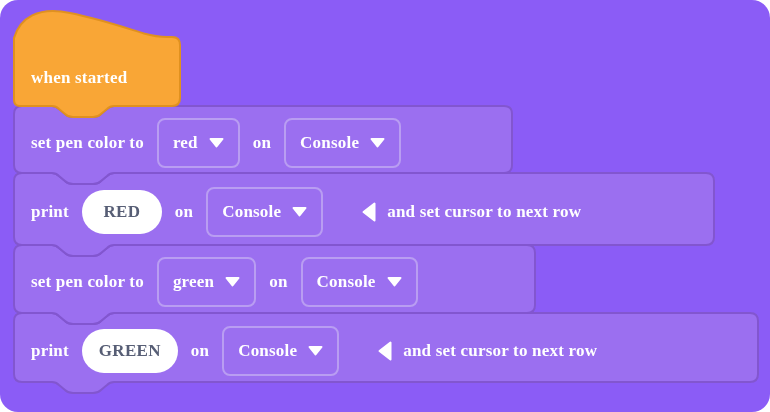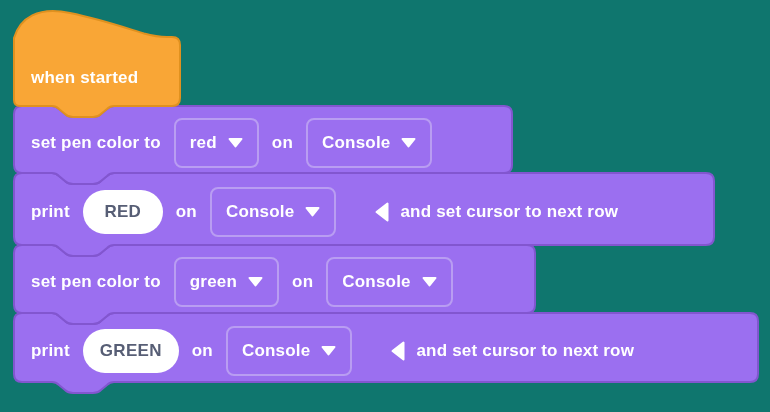--- a/index.html
+++ b/index.html
@@ -1,18 +1,18 @@
 <!DOCTYPE html>
 <html><head>
 <meta charset="utf-8">
 <style>
   html,body{margin:0;padding:0;background:#ffffff;}
   #canvas{
-    position:relative;width:770px;height:412px;background:#0f766e;overflow:hidden;
-    font-family:Liberation Sans, sans-serif;font-weight:700;
+    position:relative;width:770px;height:412px;background:#8b5cf6;overflow:hidden;
+    font-family:Liberation Serif, serif;font-weight:700;border-radius:18px;
   }
   .block{position:absolute;}
   .block-shape{position:absolute;left:-2px;top:-2px;overflow:visible;pointer-events:none;}
   .block-shape path.stack{fill:#9b6ff0;stroke:#8256cf;stroke-width:2;}
   .block-shape path.hat{fill:#f9a636;stroke:#e0911f;stroke-width:2;}
   .content{
     position:relative;z-index:2;display:flex;align-items:center;gap:13px;
     padding-left:17px;box-sizing:border-box;height:100%;padding-top:6px;
   }
   .hat-content{padding-top:38px;}

